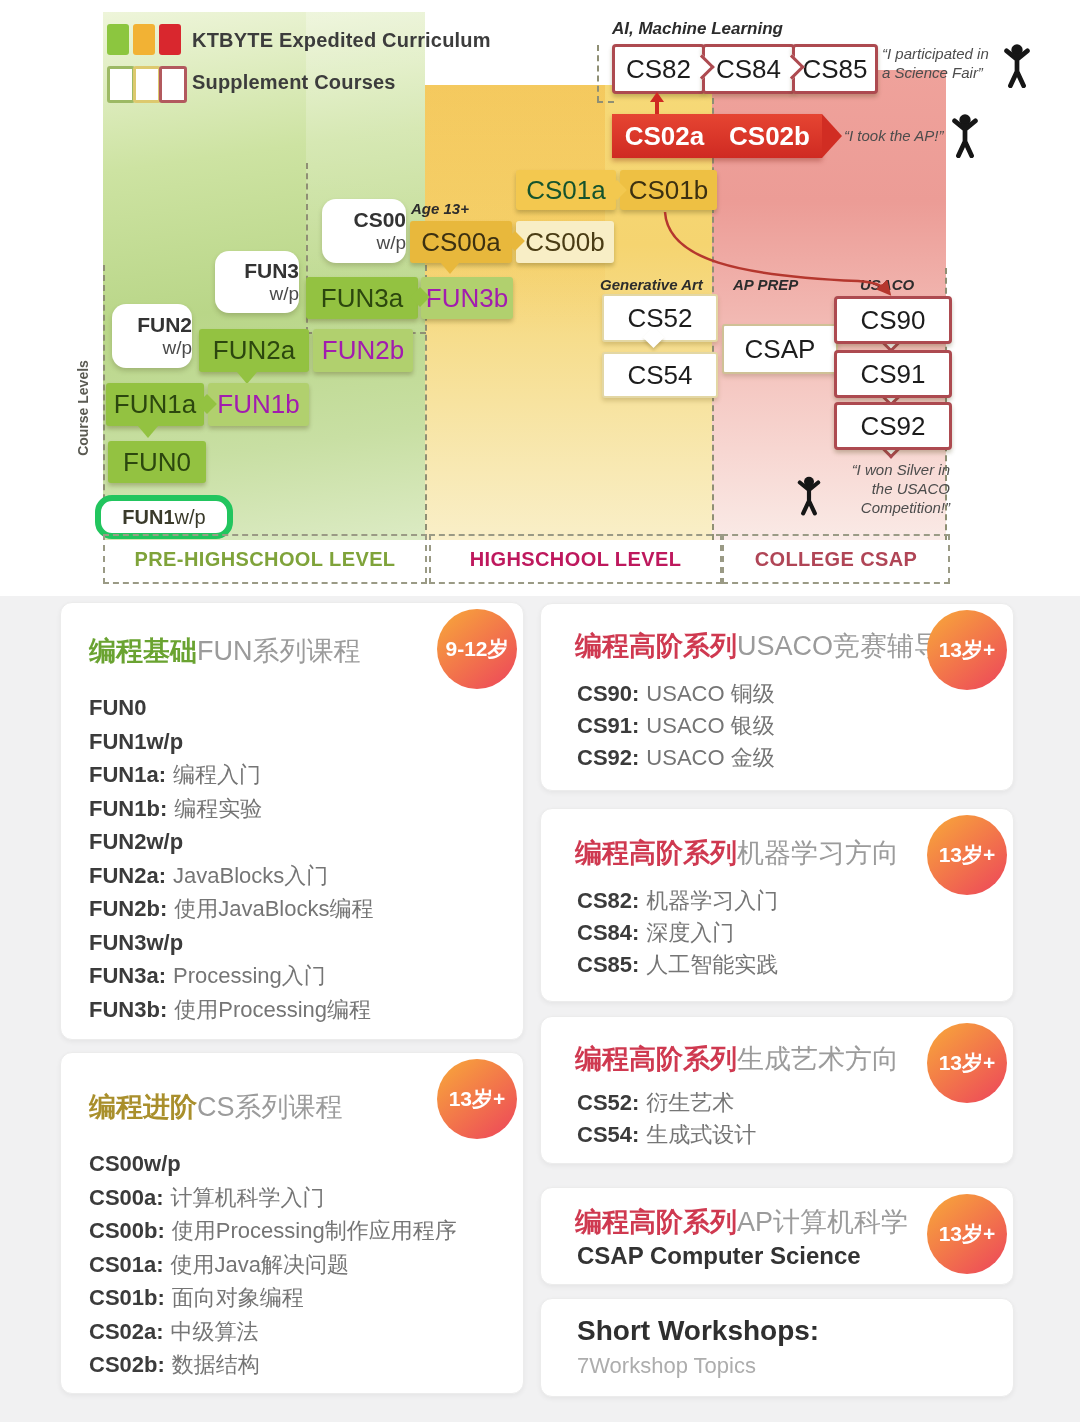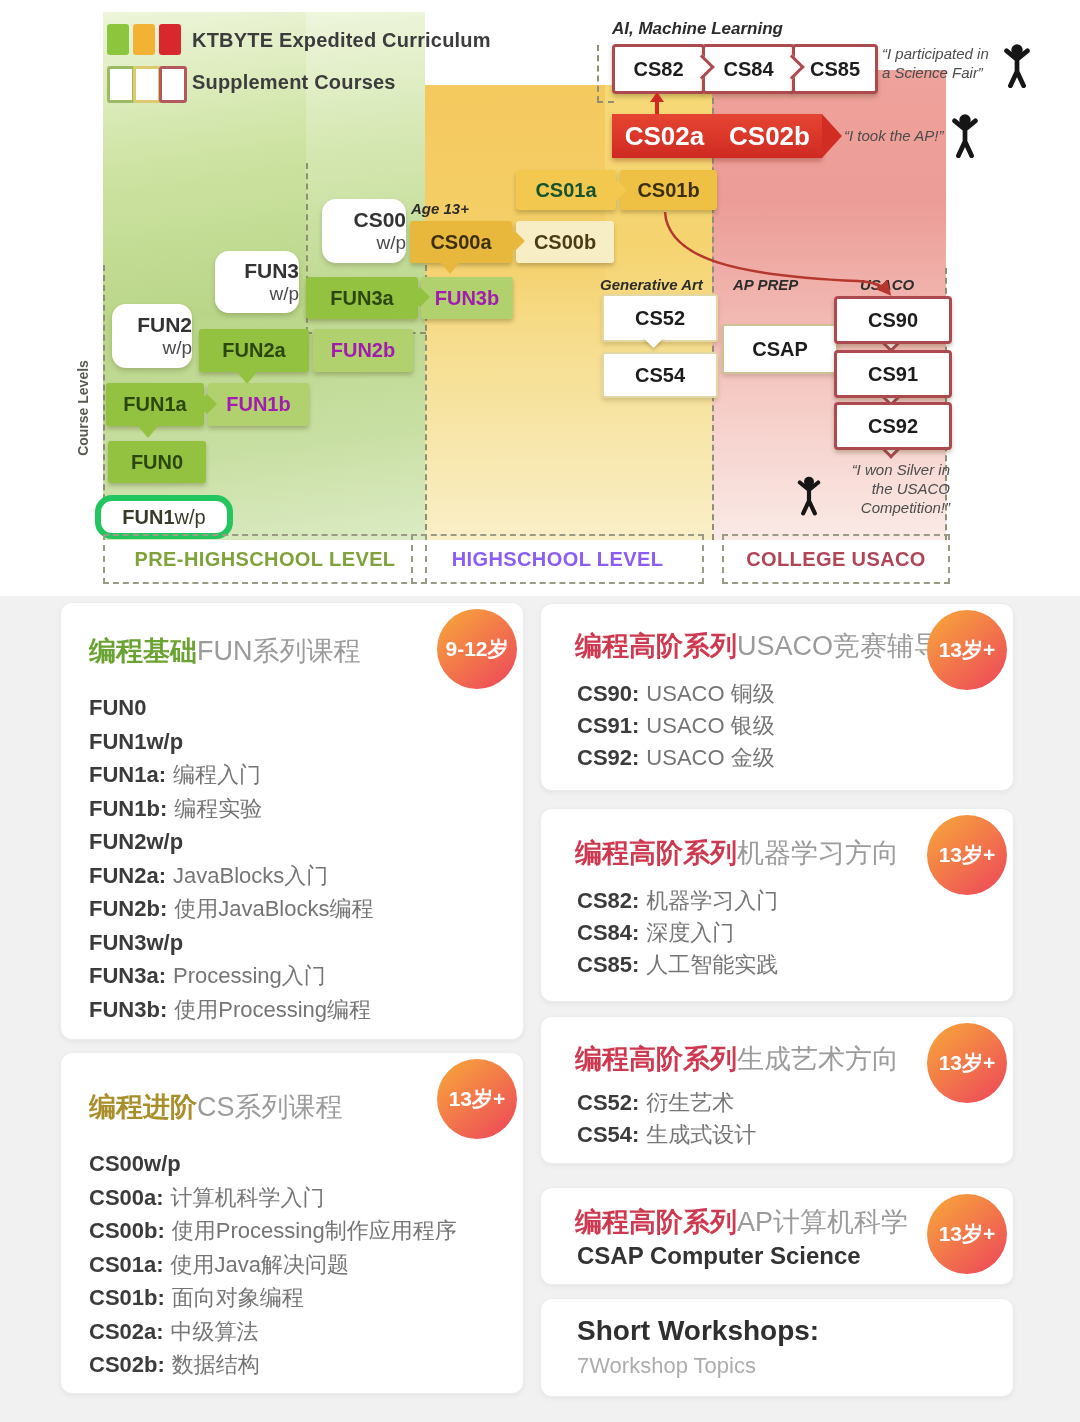--- a/index.html
+++ b/index.html
@@ -18,21 +18,21 @@
   .band-pink{left:712px;top:70px;width:234px;height:470px;
     background:linear-gradient(180deg,#efa29b 0%,#ec9c96 28%,#f4c3bd 62%,#faeae6 100%);}
   .dash-v{position:absolute;width:0;border-left:2px dashed #8f8f74;}
   .dash-h{position:absolute;height:0;border-top:2px dashed #8f8f74;}
   
   .sw{position:absolute;width:22px;height:31px;border-radius:3px;}
   .swo{position:absolute;width:22px;height:31px;border-radius:3px;background:#fff;border:3px solid;}
   .leg-label{position:absolute;font-size:20px;font-weight:bold;color:#3c3c3c;letter-spacing:.2px;}
   
   .cbox{position:absolute;display:flex;align-items:center;justify-content:center;
-        font-weight:bold;font-size:20px;border-radius:3px;
+        font-weight:normal;font-size:26px;border-radius:3px;
         box-shadow:0 3px 4px rgba(70,60,10,.28);}
   .g-dark{background:#93c241;color:#2c470e;}
   .g-light{background:#b1d06e;color:#a21caf;}
   .gold{background:#f3c84f;color:#14532d;}
   .gold-d{background:#e8b83c;color:#3c3011;}
   .gold-b{background:#eec043;color:#3c3011;}
   .cream{background:#f8eec6;color:#4a3c14;}
   .wbox{position:absolute;background:#fff;border-radius:14px;display:flex;flex-direction:column;
         align-items:flex-end;justify-content:center;box-shadow:0 3px 5px rgba(60,60,20,.22);color:#333;}
   .wbox .l1{font-weight:bold;font-size:21px;line-height:24px;}
@@ -210,22 +210,22 @@
   <svg class="abs" style="left:0;top:0;pointer-events:none;" width="1080" height="596">
     <defs>
       <marker id="arr" orient="auto" markerWidth="8" markerHeight="8" refX="4" refY="3">
         <path d="M0,0 L6,3 L0,6 z" fill="#b5372e"></path>
       </marker>
     </defs>
     <path d="M 665 212 C 668 260, 740 276, 858 281 C 874 282, 882 285, 888 292" stroke="#b5372e" stroke-width="2.5" fill="none" marker-end="url(#arr)"></path>
   </svg>
 
   <div class="level-box" style="left:103px;width:320px;color:#7fa33a;">PRE-HIGHSCHOOL LEVEL</div>
-  <div class="level-box" style="left:411px;width:289px;color:#8b5cf6;">HIGHSCHOOL LEVEL</div>
-  <div class="level-box" style="left:722px;width:224px;color:#b04556;">COLLEGE USACO</div>
+  <div class="level-box" style="left:429px;width:289px;color:#be185d;">HIGHSCHOOL LEVEL</div>
+  <div class="level-box" style="left:722px;width:224px;color:#b04556;">COLLEGE CSAP</div>
 </div>
 
 <div class="cards-bg"></div>
 
 <div class="card" style="left:60px;top:602px;width:462px;height:436px;">
   <div class="card-title" style="left:28px;top:30px;">
     <span class="hl hl-green">编程基础</span><span class="tr">FUN系列课程</span>
   </div>
   <div class="badge">9-12岁</div>
   <div class="items" style="left:28px;top:88px;">

